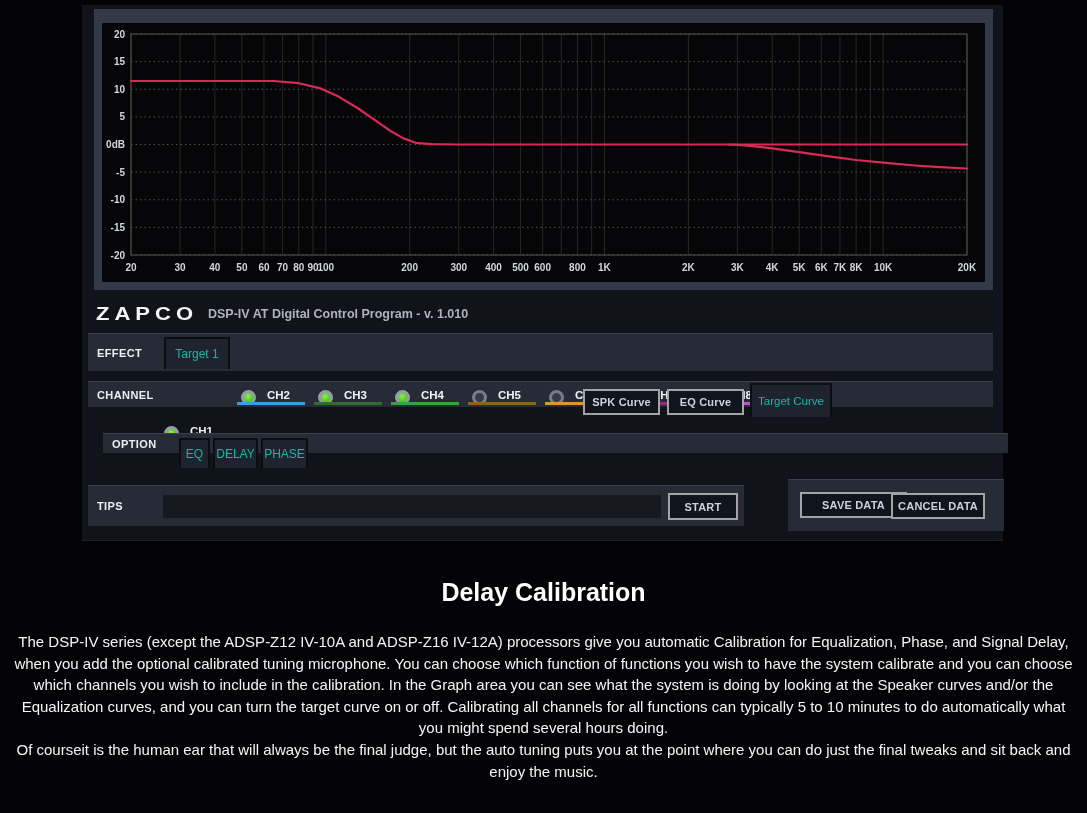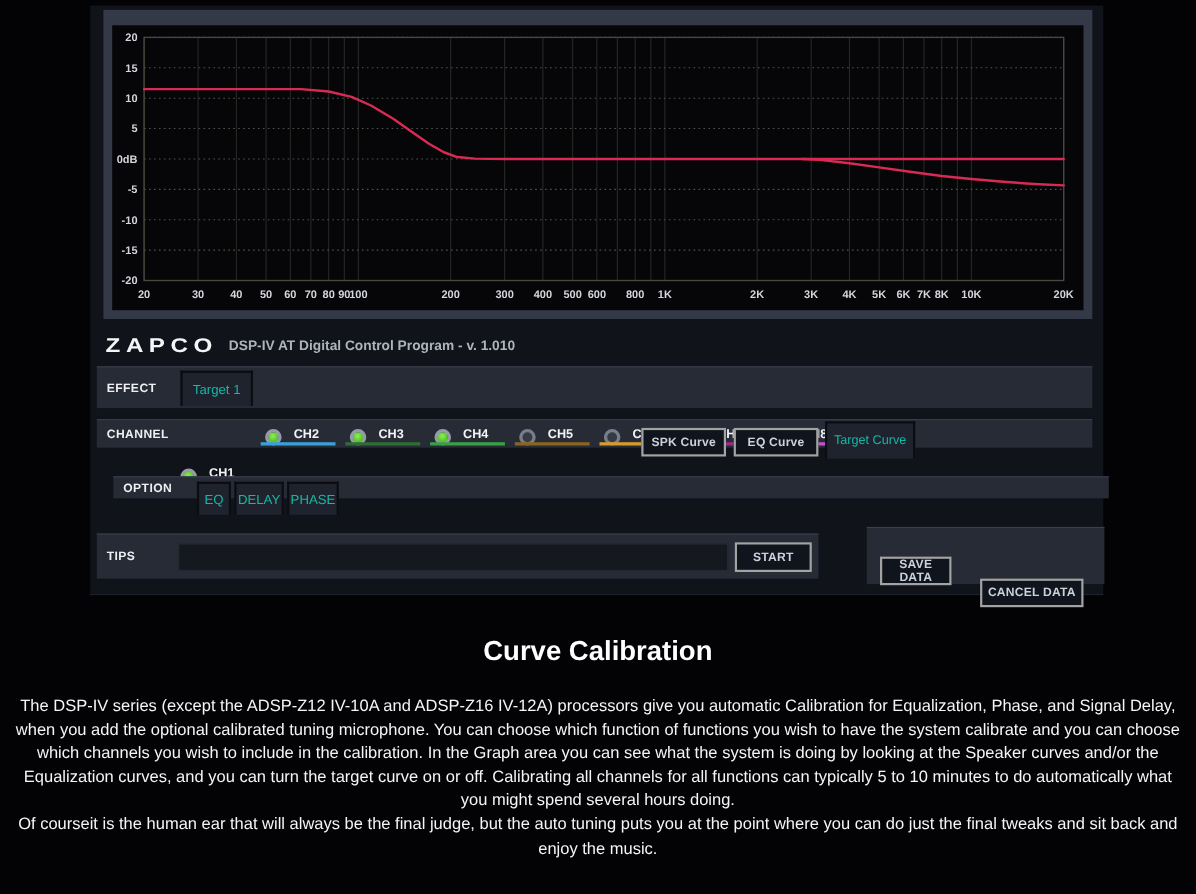--- a/index.html
+++ b/index.html
@@ -220,23 +220,23 @@
     <button class="tab-btn" style="left:158px; top:4px; width:47px; height:30px;">PHASE</button>
   </div>
 
   <div class="row row-tips">
     <span class="row-label">TIPS</span>
     <input class="tips-input" type="text" placeholder="" style="">
     <button class="out-btn" style="left:580px; top:7px; width:70px; height:27px;">START</button>
   </div>
 
   <div class="save-box">
-    <button class="out-btn" style="left:12px; top:26px; width:65px; height:26px;">SAVE DATA</button>
-    <button class="out-btn" style="left:103px; top:13px; width:94px; height:26px;margin-top:33px;">CANCEL DATA</button>
+    <button class="out-btn" style="left:12px; top:12px; width:107px; height:26px;">SAVE DATA</button>
+    <button class="out-btn" style="left:103px; top:13px; width:94px; height:26px;">CANCEL DATA</button>
   </div>
 
 </div>
 
 <div class="content">
-  <h1>Curve Calibration</h1>
+  <h1>Delay Calibration</h1>
   <p>The DSP-IV series (except the ADSP-Z12 IV-10A and ADSP-Z16 IV-12A) processors give you automatic Calibration for Equalization, Phase, and Signal Delay, when you add the optional calibrated tuning microphone. You can choose which function of functions you wish to have the system calibrate and you can choose which channels you wish to include in the calibration. In the Graph area you can see what the system is doing by looking at the Speaker curves and/or the Equalization curves, and you can turn the target curve on or off. Calibrating all channels for all functions can typically 5 to 10 minutes to do automatically what you might spend several hours doing.</p>
   <p>Of courseit is the human ear that will always be the final judge, but the auto tuning puts you at the point where you can do just the final tweaks and sit back and enjoy the music.</p>
 </div>
 
 </body></html>

